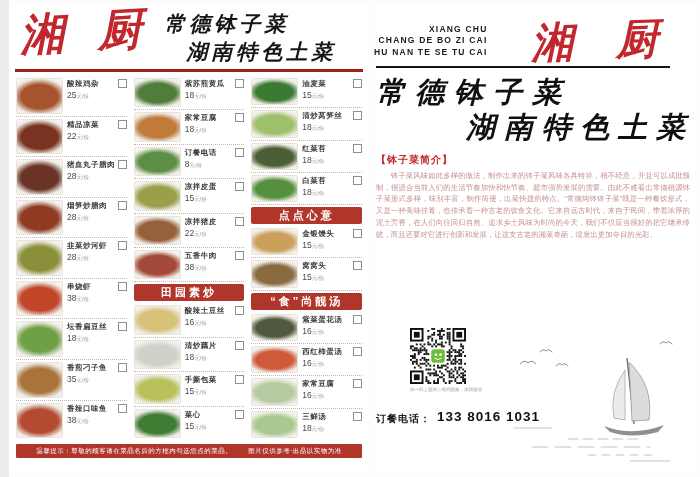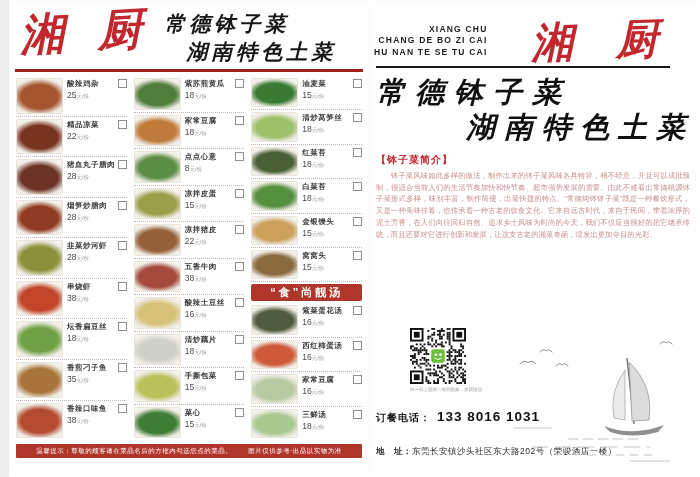--- a/index.html
+++ b/index.html
@@ -43,21 +43,21 @@
   .cal1{font-size:29px;letter-spacing:10px;margin:8px 0 0 2px;}
   .cal2{font-size:29px;letter-spacing:9px;margin:2px 0 0 92px;}
   .intro-head{color:#c1272d;font-weight:bold;font-size:10px;margin:8px 0 3px 2px;letter-spacing:1px;}
   .paras{color:#c89090;font-size:7.4px;line-height:1.6;text-align:justify;margin:0 6px 0 2px;}
   .paras p{margin:0 0 1px 0;text-indent:2em;}
 
   .rp-bottom{position:absolute;left:0;bottom:0;width:100%;height:136px;}
   .qr-wrap{position:absolute;left:36px;top:-8px;width:58px;text-align:center;}
   .qr{width:56px;height:56px;display:block;background:#fff;}
   .qr-caption{font-size:4.5px;color:#9a9a9a;margin-top:3px;white-space:nowrap;}
-  .phone-row{position:absolute;left:2px;top:72px;display:flex;align-items:center;}
+  .phone-row{position:absolute;left:2px;top:72px;display:flex;align-items:flex-end;}
   .phone-label{font-size:10px;font-weight:bold;color:#1c1c1c;margin-top:3px;letter-spacing:1px;}
   .phones{margin-left:6px;font-size:13.5px;font-weight:bold;color:#111;line-height:1.3;letter-spacing:1px;
           font-family:"Liberation Sans",sans-serif;}
   .address-row{position:absolute;left:2px;top:110px;font-size:8.5px;color:#2a2a2a;letter-spacing:.5px;}
   .address-label{font-weight:bold;}
   .painting{position:absolute;right:0;bottom:8px;width:186px;height:126px;}
 </style>
 </head>
 <body>
 
@@ -184,21 +184,21 @@
                 <span class="mi-name">家常豆腐</span>
                 <span class="chk"></span>
               </div>
               <div class="mi-price">18<span class="mi-unit">元/份</span></div>
             </div>
           </div>
           <div class="mi">
             <div class="thumb" style="background: radial-gradient(78% 68% at 50% 52%, rgb(92, 143, 69) 0%, rgb(92, 143, 69) 52%, rgb(239, 236, 228) 78%, rgb(251, 250, 247) 100%);"></div>
             <div class="mi-info">
               <div class="mi-row1">
-                <span class="mi-name">点点心意</span>
+                <span class="mi-name">订餐电话</span>
                 <span class="chk"></span>
               </div>
               <div class="mi-price">8<span class="mi-unit">元/份</span></div>
             </div>
           </div>
           <div class="mi">
             <div class="thumb" style="background: radial-gradient(78% 68% at 50% 52%, rgb(154, 160, 74) 0%, rgb(154, 160, 74) 52%, rgb(239, 236, 228) 78%, rgb(251, 250, 247) 100%);"></div>
             <div class="mi-info">
               <div class="mi-row1">
                 <span class="mi-name">凉拌皮蛋</span>
@@ -220,20 +220,21 @@
           <div class="mi">
             <div class="thumb" style="background: radial-gradient(78% 68% at 50% 52%, rgb(163, 74, 60) 0%, rgb(163, 74, 60) 52%, rgb(239, 236, 228) 78%, rgb(251, 250, 247) 100%);"></div>
             <div class="mi-info">
               <div class="mi-row1">
                 <span class="mi-name">五香牛肉</span>
                 <span class="chk"></span>
               </div>
               <div class="mi-price">38<span class="mi-unit">元/份</span></div>
             </div>
           </div>
+          <div class="sec">田园素炒</div>
           <div class="mi">
             <div class="thumb" style="background: radial-gradient(78% 68% at 50% 52%, rgb(216, 194, 122) 0%, rgb(216, 194, 122) 52%, rgb(239, 236, 228) 78%, rgb(251, 250, 247) 100%);"></div>
             <div class="mi-info">
               <div class="mi-row1">
                 <span class="mi-name">酸辣土豆丝</span>
                 <span class="chk"></span>
               </div>
               <div class="mi-price">16<span class="mi-unit">元/份</span></div>
             </div>
           </div>
@@ -302,20 +303,21 @@
           <div class="mi">
             <div class="thumb" style="background: radial-gradient(78% 68% at 50% 52%, rgb(85, 144, 63) 0%, rgb(85, 144, 63) 52%, rgb(239, 236, 228) 78%, rgb(251, 250, 247) 100%);"></div>
             <div class="mi-info">
               <div class="mi-row1">
                 <span class="mi-name">白菜苔</span>
                 <span class="chk"></span>
               </div>
               <div class="mi-price">18<span class="mi-unit">元/份</span></div>
             </div>
           </div>
+          <div class="sec">点点心意</div>
           <div class="mi">
             <div class="thumb" style="background: radial-gradient(78% 68% at 50% 52%, rgb(202, 160, 90) 0%, rgb(202, 160, 90) 52%, rgb(239, 236, 228) 78%, rgb(251, 250, 247) 100%);"></div>
             <div class="mi-info">
               <div class="mi-row1">
                 <span class="mi-name">金银馒头</span>
                 <span class="chk"></span>
               </div>
               <div class="mi-price">15<span class="mi-unit">元/份</span></div>
             </div>
           </div>
@@ -665,23 +667,20 @@
         <div class="qr-caption">扫一扫上面的二维码图案，加我微信</div>
       </div>
 
       <div class="phone-row">
         <span class="phone-label">订餐电话：</span>
         <span class="phones">
             <div>133 8016 1031</div>
           </span>
       </div>
 
-      <div class="address-row">
-        <span class="address-label">地　址：</span><span>东莞长安镇沙头社区东大路202号（荣骏酒店一楼）</span>
-      </div>
 
       <svg class="painting" viewBox="0 0 186 126" xmlns="http://www.w3.org/2000/svg">
         <g stroke="#8d8d8d" stroke-width="1" fill="none" stroke-linecap="round">
           <path d="M10 26 q4 -5 8 -1 q4 -4 8 1"></path>
           <path d="M30 14 q3 -4 6 -1 q3 -3 6 1"></path>
           <path d="M46 28 q3 -4 6 -1 q3 -3 6 1"></path>
           <path d="M150 6 q3 -4 6 -1 q3 -3 6 1"></path>
         </g>
         <g>
           <line x1="124" y1="86" x2="117" y2="20" stroke="#6e6e6e" stroke-width="1.4"></line>

